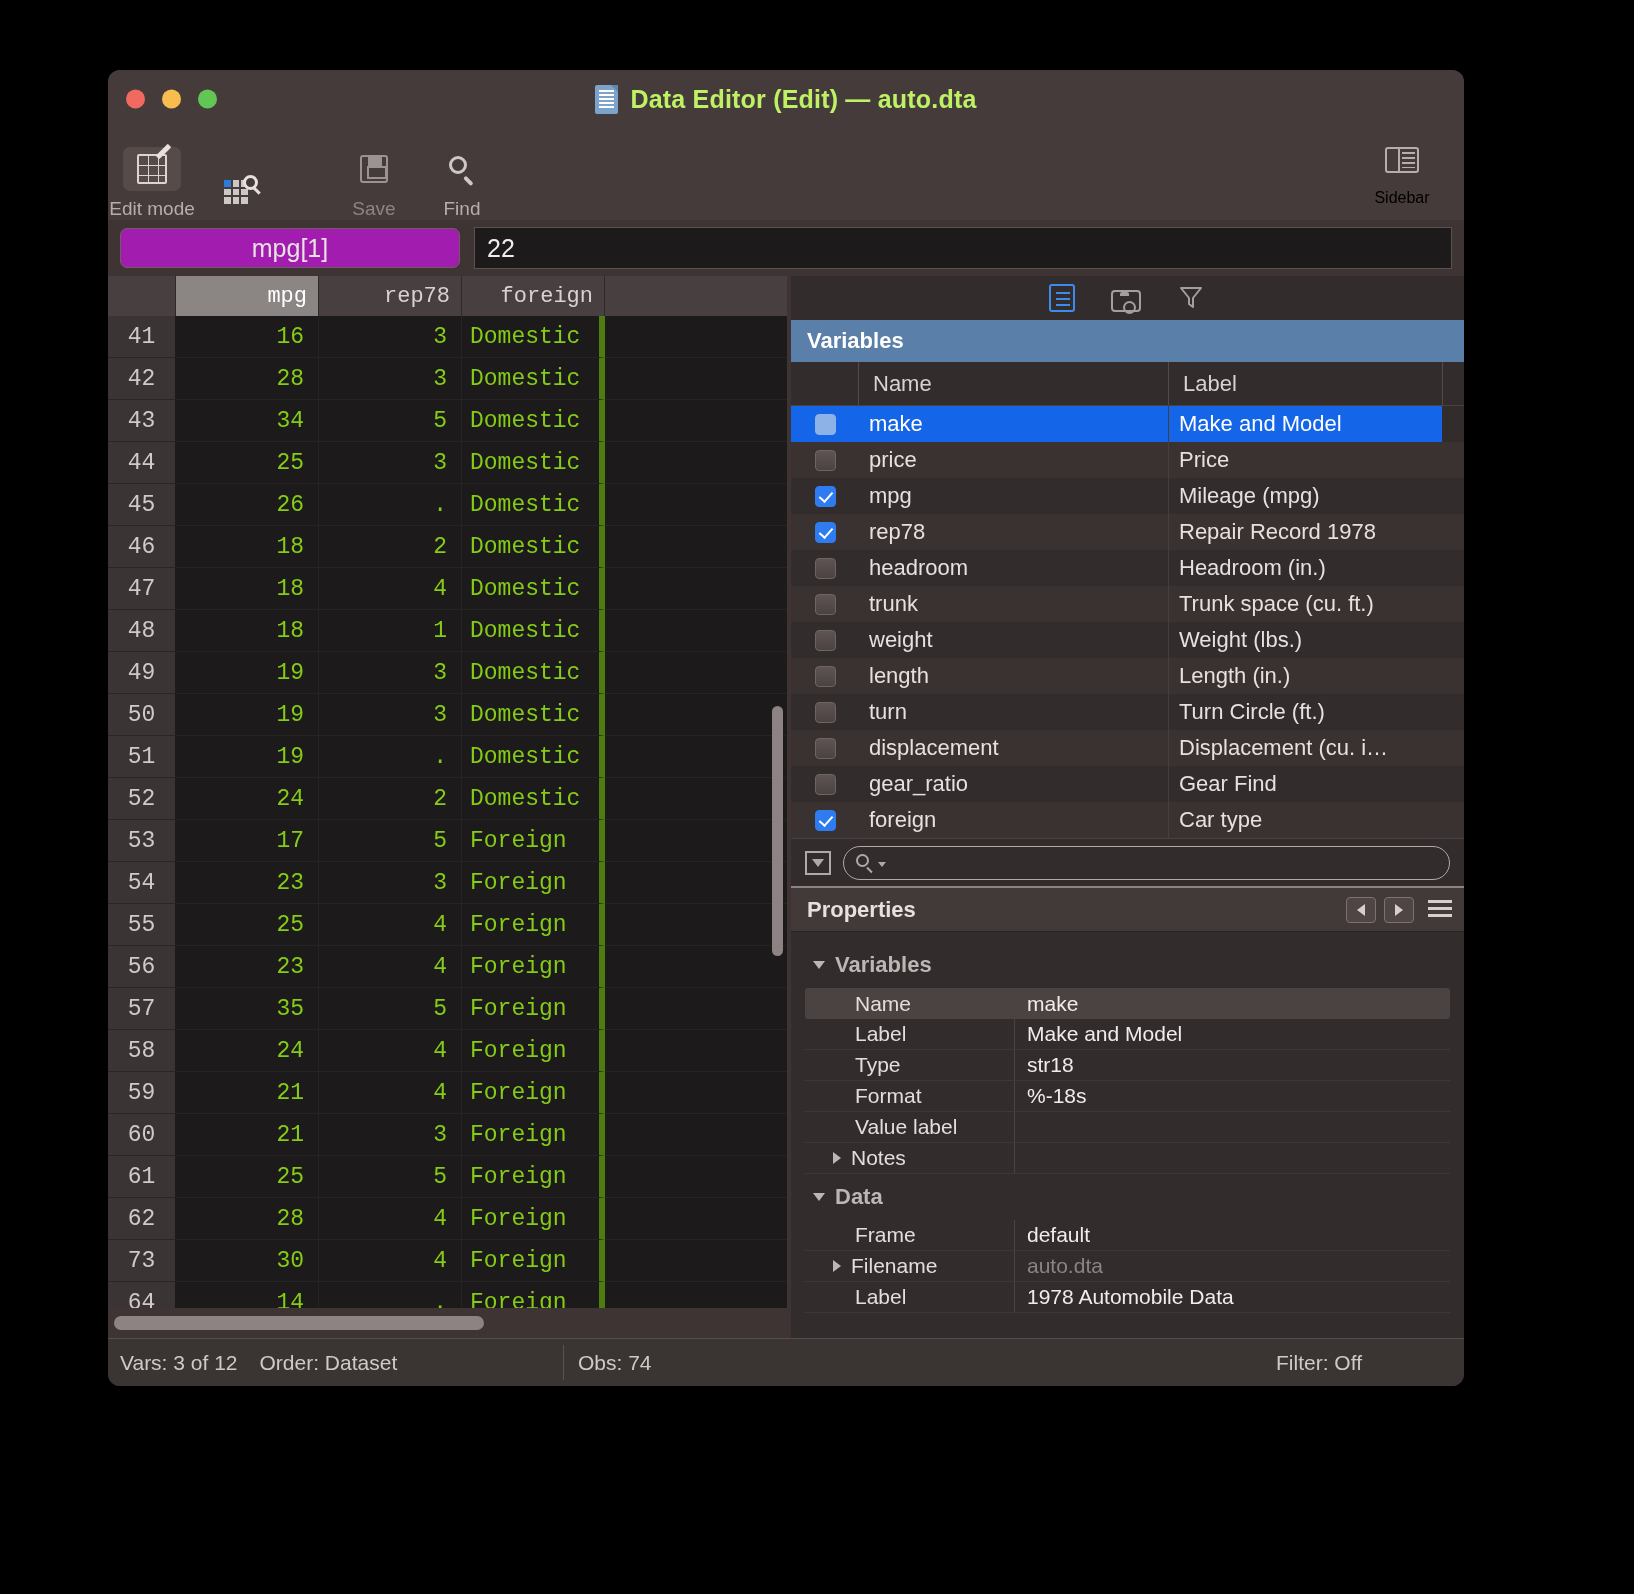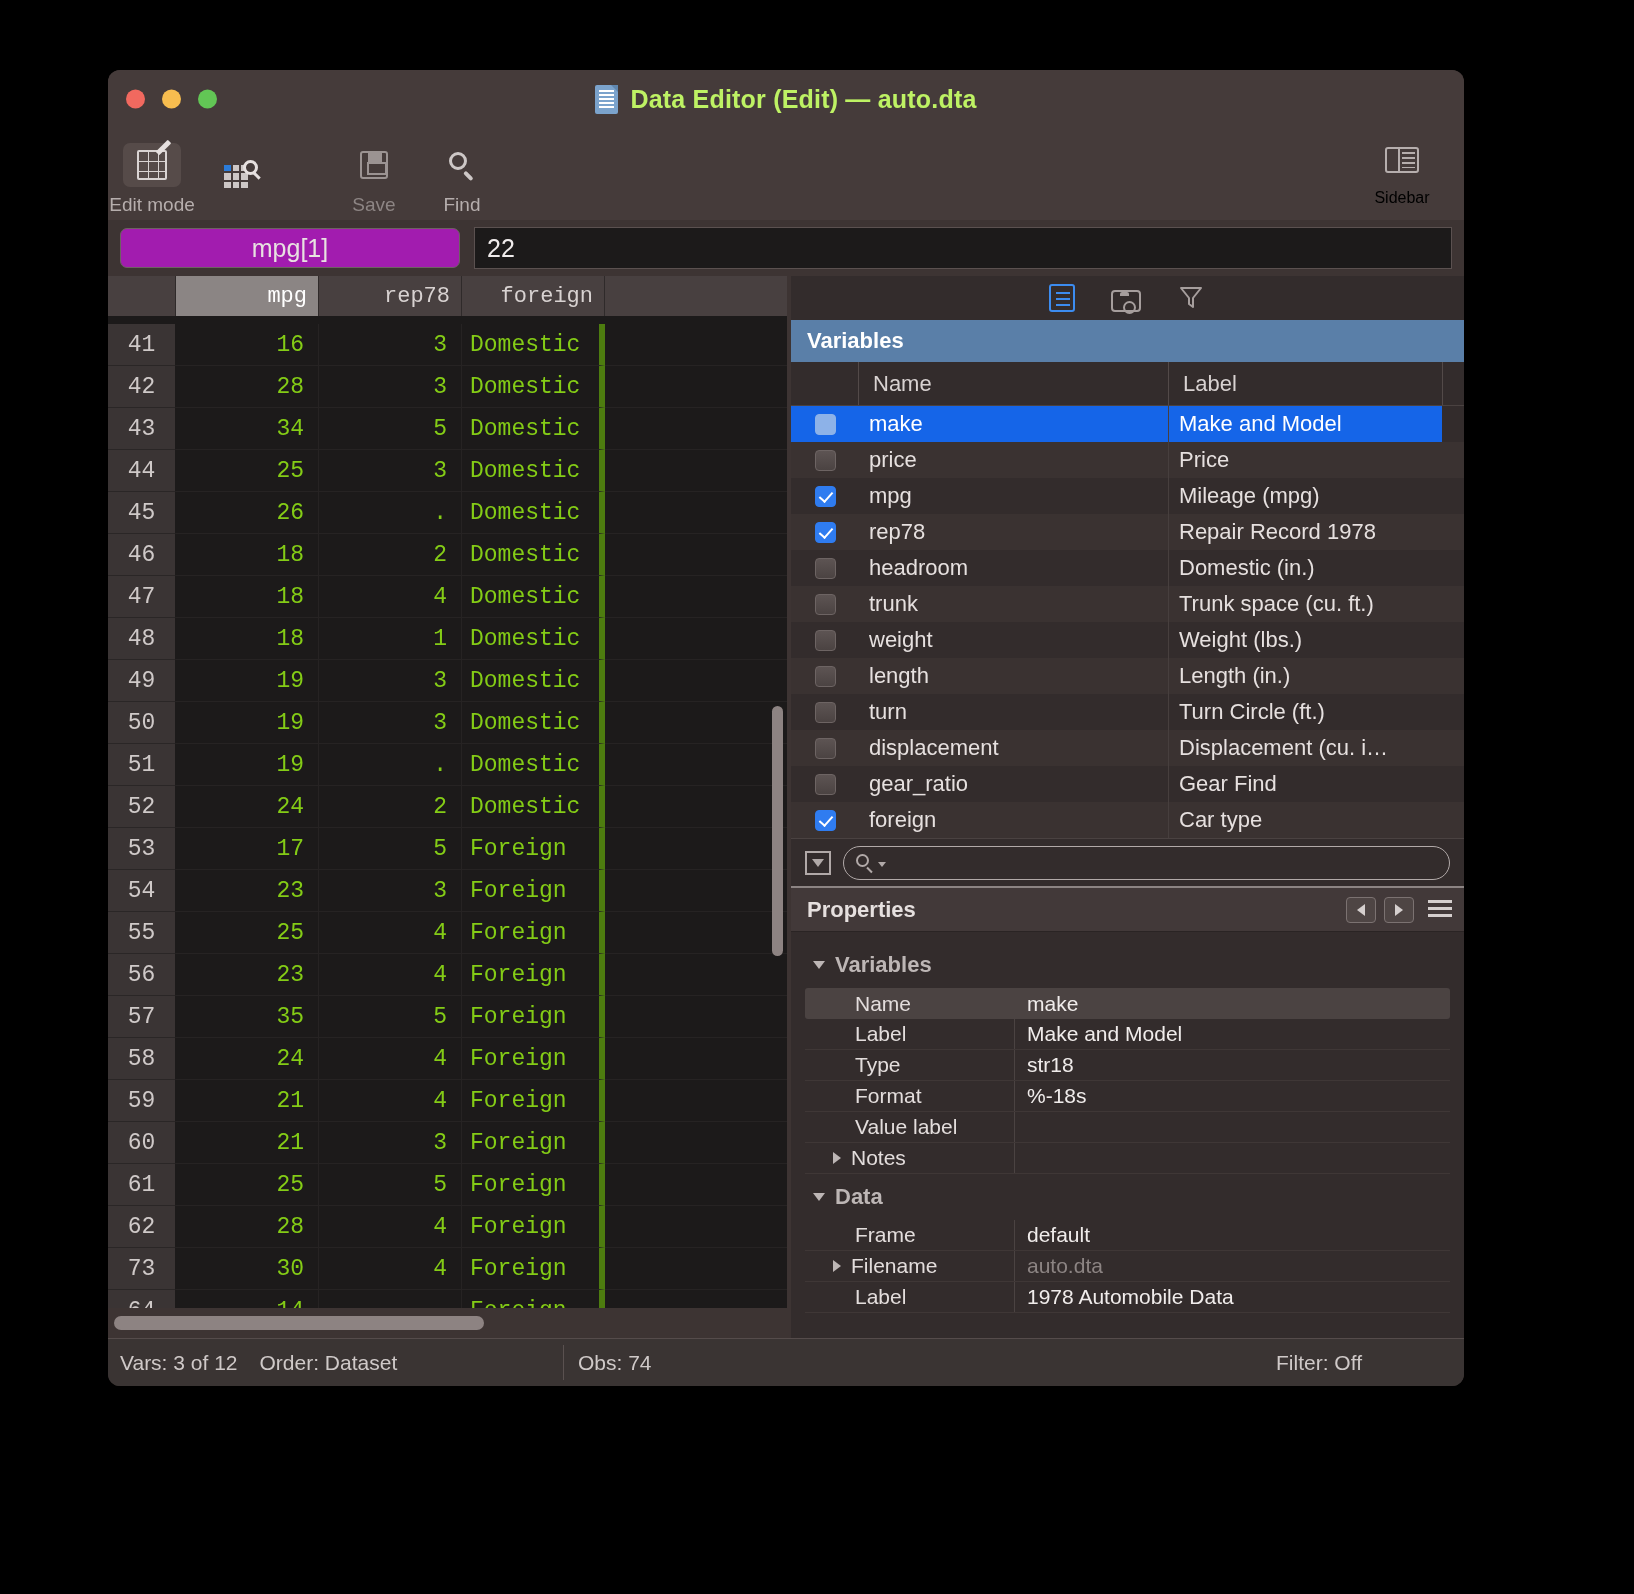--- a/index.html
+++ b/index.html
@@ -68,21 +68,21 @@
     border-style: solid;
     border-color: transparent #5f86ae transparent transparent;
   }
 
   
   #toolbar {
     height: 92px;
     background: #453b3a;
     flex: 0 0 auto;
     position: relative;
-    display: flex; align-items: center;
+    display: flex; align-items: flex-end;
     padding: 6px 0 0 0;
   }
   .tb-item {
     width: 88px;
     display: flex; flex-direction: column;
     align-items: center; gap: 7px;
     padding-top: 4px;
   }
   .tb-item .tb-label {
     font-size: 19px; color: #b6aead;
@@ -228,21 +228,21 @@
     padding-right: 11px;
     border-right: 1px solid #2f2a2a;
     background: #484040;
   }
   .hc.rownum { width: 68px; border-right: 1px solid #2f2a2a; }
   .hc.sel { background: #8b8584; color: #fff; }
   .hc.c1 { width: 143px; }
   .hc.c2 { width: 143px; }
   .hc.c3 { width: 143px; justify-content: flex-end; }
   .hc.rest { flex: 1; border-right: none; }
-  #grid-body { flex: 1 1 auto; overflow: hidden; position: relative; margin-top: 8px; }
+  #grid-body { flex: 1 1 auto; overflow: hidden; position: relative; }
   .row { display: flex; height: 42px; }
   .cell {
     font-family: "Liberation Mono", monospace;
     font-size: 23px;
     display: flex; align-items: center;
     border-bottom: 1px solid #262323;
   }
   .cell.rn {
     width: 68px; background: #3a3434; color: #cfc9c8;
     justify-content: center;
@@ -811,21 +811,21 @@
             </div>
             <div class="nm">rep78</div>
             <div class="lb">Repair Record 1978</div>
             <div class="endpad"></div>
           </div>
           <div class="vrow">
             <div class="chk-cell">
               <span class="chk"></span>
             </div>
             <div class="nm">headroom</div>
-            <div class="lb">Domestic (in.)</div>
+            <div class="lb">Headroom (in.)</div>
             <div class="endpad"></div>
           </div>
           <div class="vrow alt">
             <div class="chk-cell">
               <span class="chk"></span>
             </div>
             <div class="nm">trunk</div>
             <div class="lb">Trunk space (cu. ft.)</div>
             <div class="endpad"></div>
           </div>

